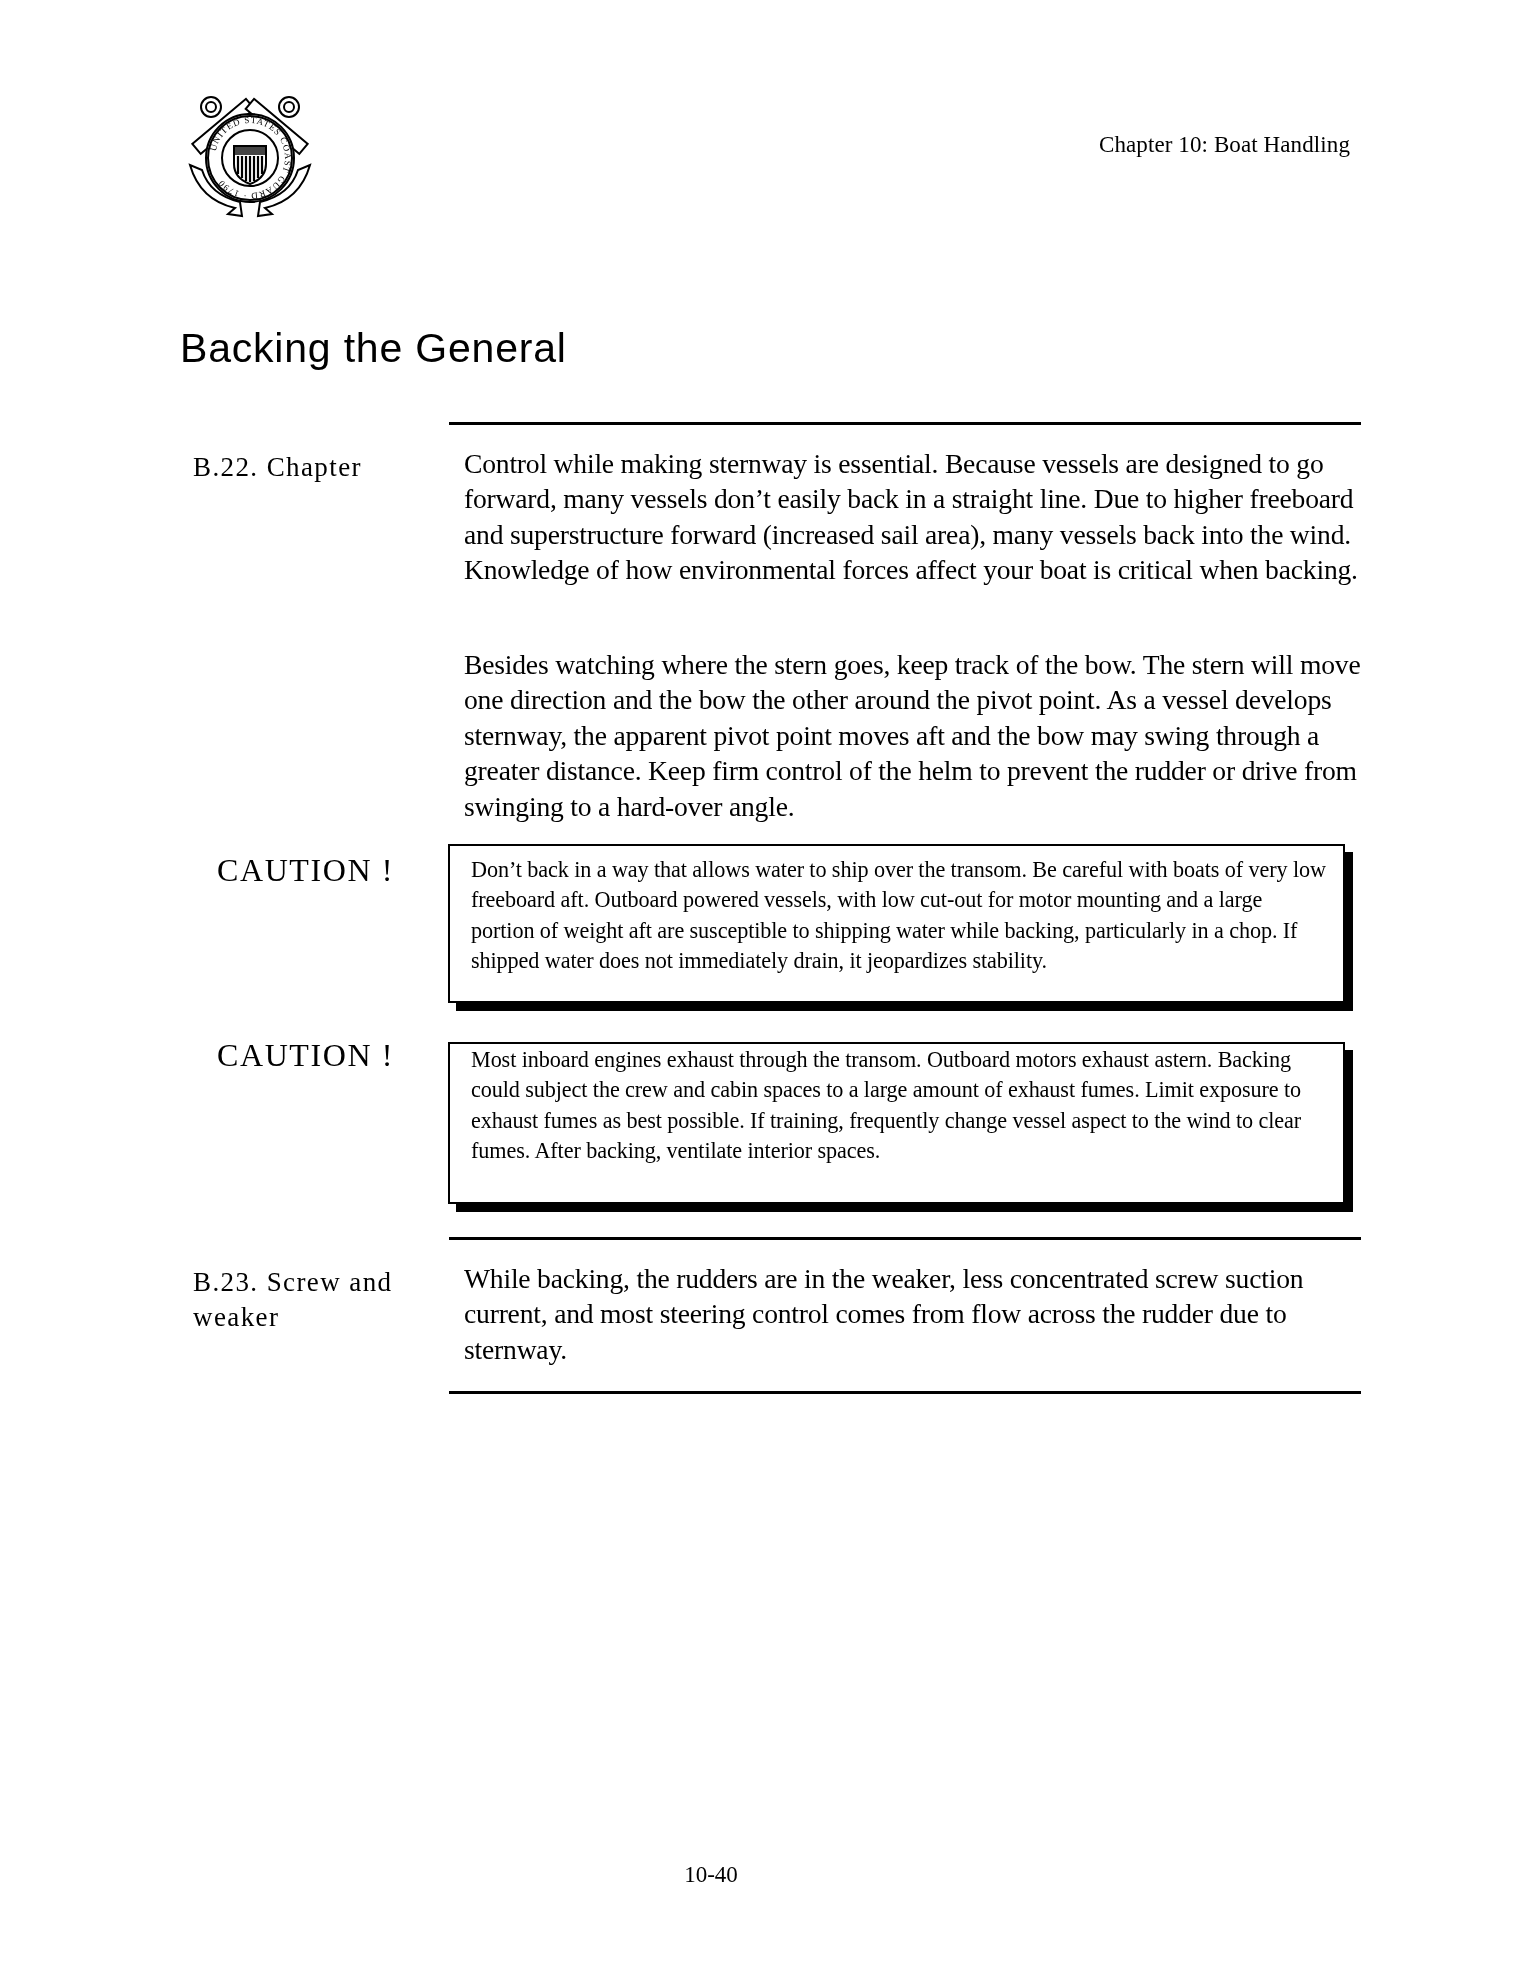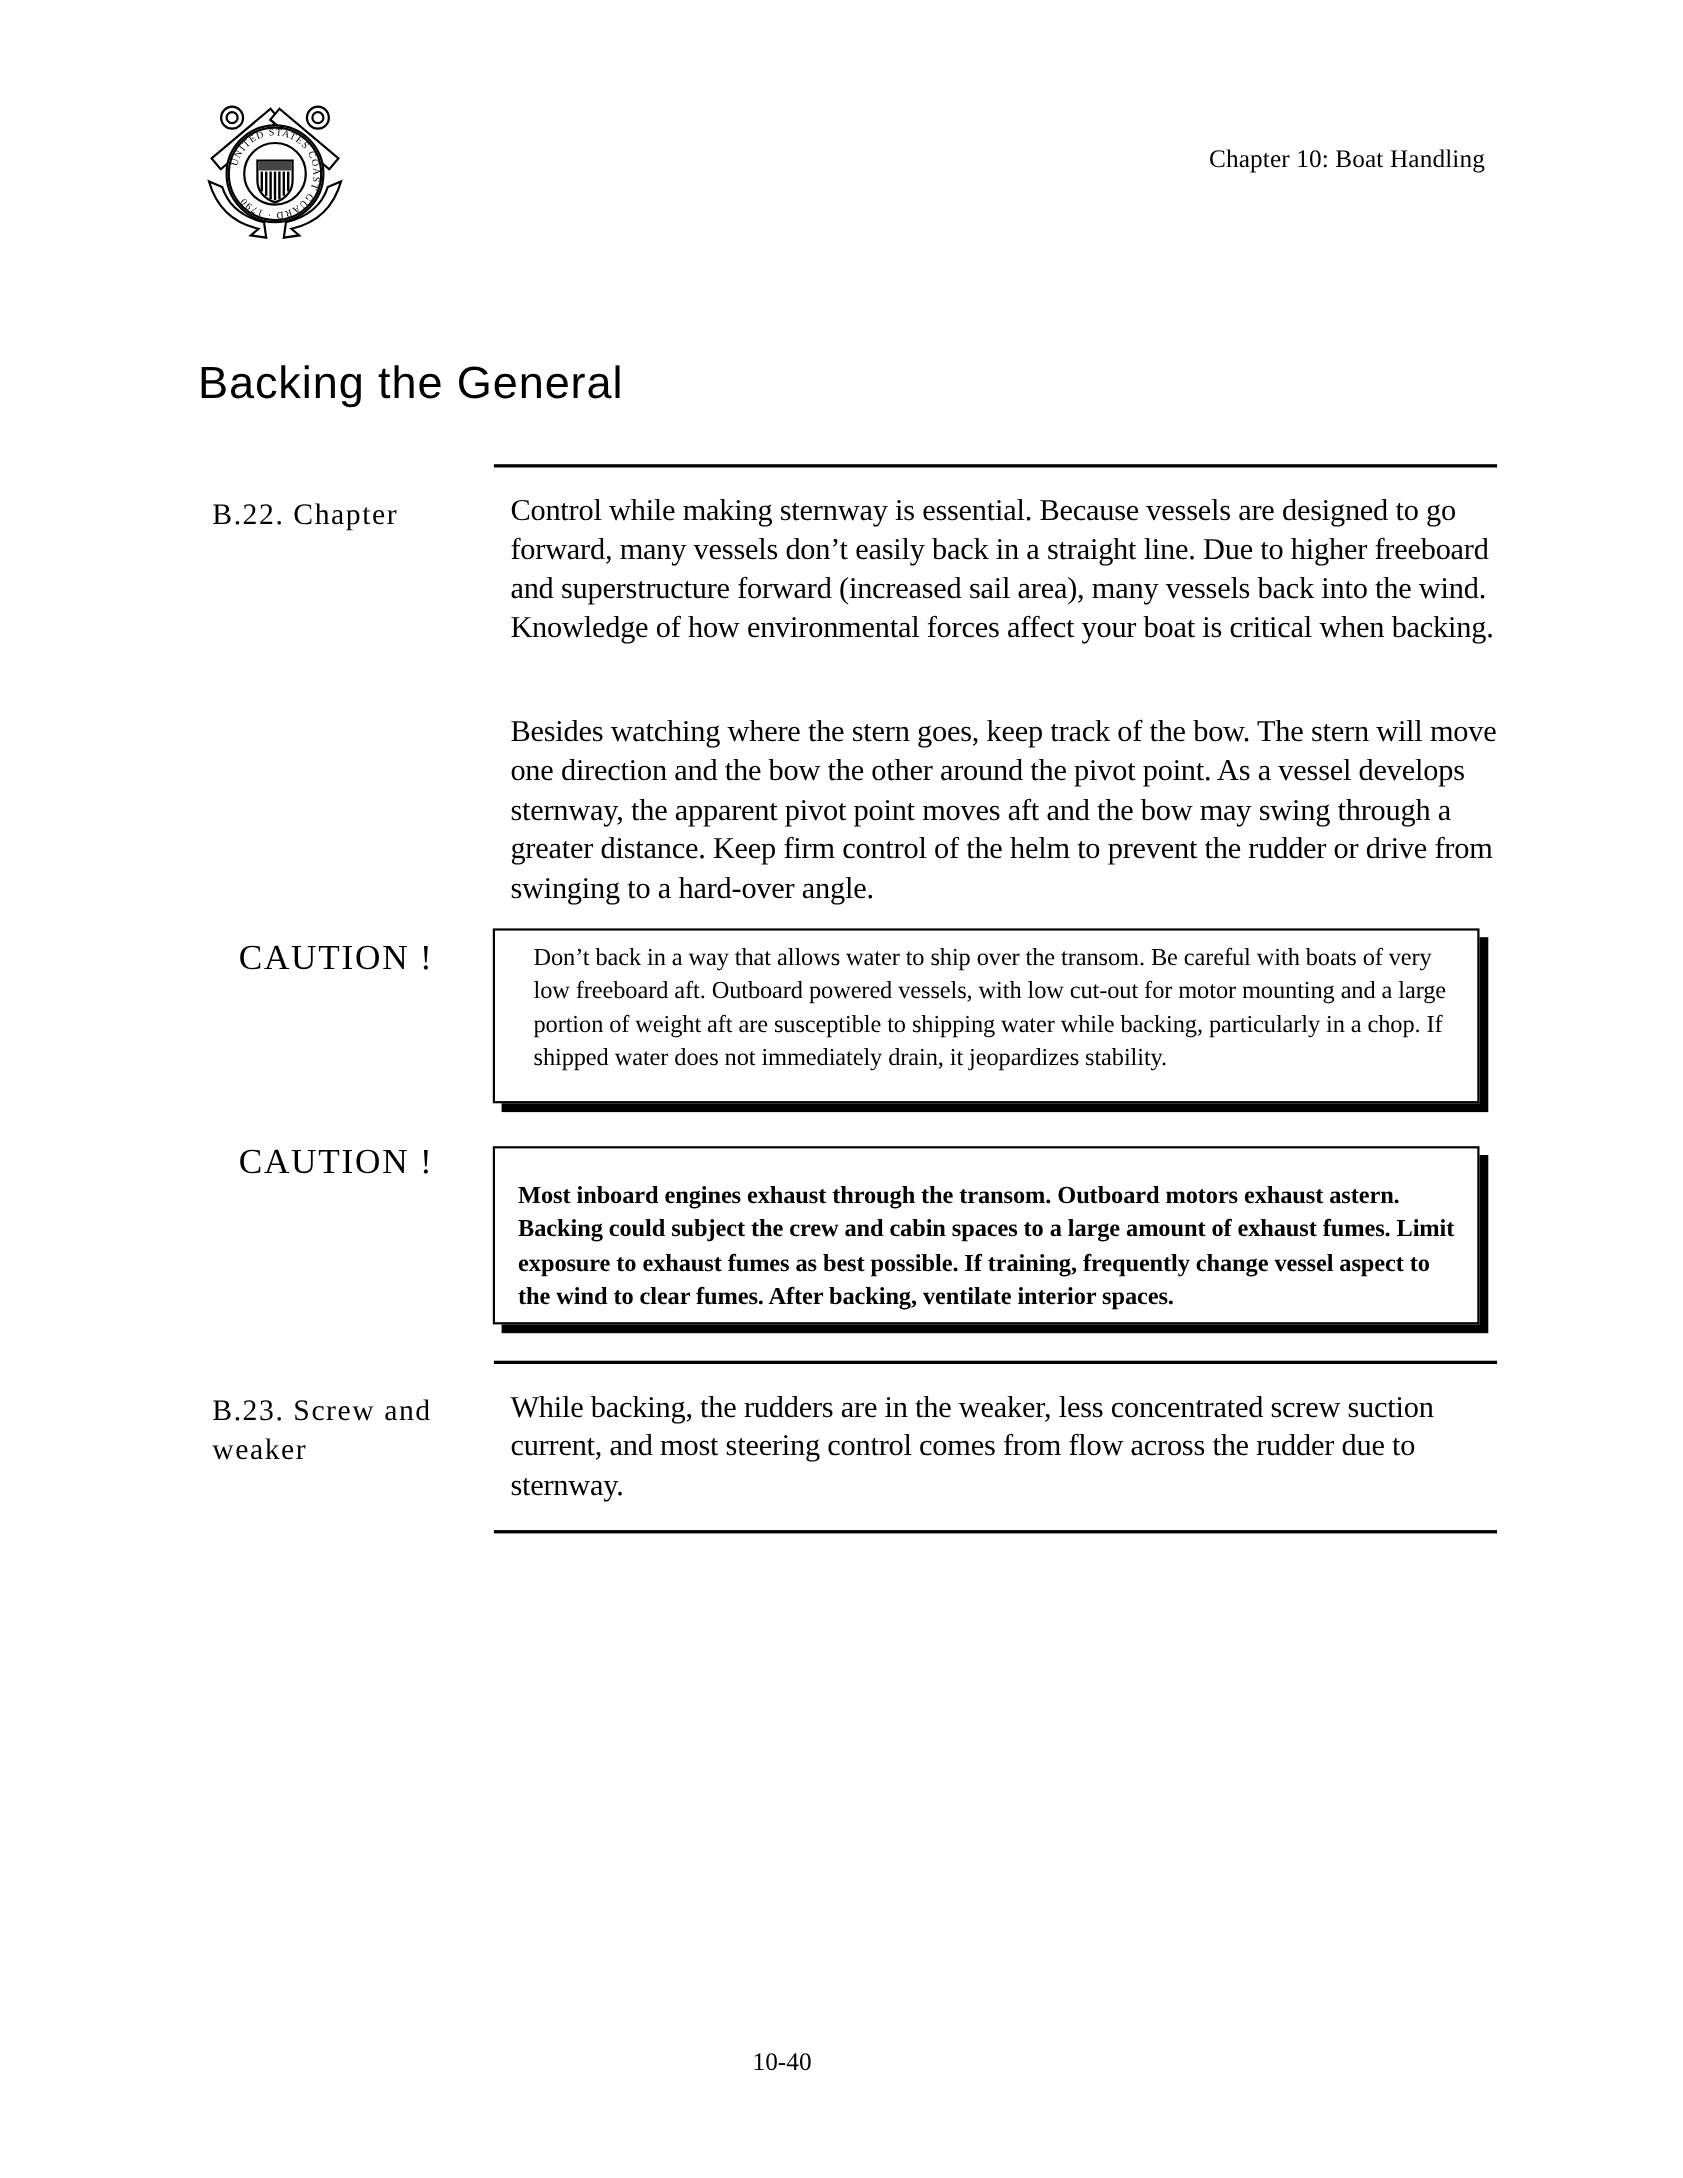--- a/index.html
+++ b/index.html
@@ -79,27 +79,27 @@
 <div class="rule" style="top:422px;"></div>
 
 <div class="sec-label serif" style="top:450px;">
   <div>B.22.  Chapter</div>
 </div>
 
 <p class="body-text serif" style="top:446px;">Control while making sternway is essential. Because vessels are designed to go forward, many vessels don’t easily back in a straight line. Due to higher freeboard and superstructure forward (increased sail area), many vessels back into the wind. Knowledge of how environmental forces affect your boat is critical when backing.</p>
 <p class="body-text serif" style="top:647px;">Besides watching where the stern goes, keep track of the bow. The stern will move one direction and the bow the other around the pivot point. As a vessel develops sternway, the apparent pivot point moves aft and the bow may swing through a greater distance. Keep firm control of the helm to prevent the rudder or drive from swinging to a hard-over angle.</p>
 
 <div class="caution-label serif" style="top:852px;">CAUTION !</div>
-<div class="caution-box" style="top:844px; height:159px;padding-left:14px;">
+<div class="caution-box" style="top:844px; height:159px;">
   <p class="caution-text serif">Don’t back in a way that allows water to ship over the transom. Be careful with boats of very low freeboard aft. Outboard powered vessels, with low cut-out for motor mounting and a large portion of weight aft are susceptible to shipping water while backing, particularly in a chop. If shipped water does not immediately drain, it jeopardizes stability.</p>
 </div>
 
 <div class="caution-label serif" style="top:1037px;">CAUTION !</div>
 <div class="caution-box" style="top:1042px; height:162px;">
-  <p class="caution-text serif" style="padding-top:28px;font-weight:bold;">Most inboard engines exhaust through the transom. Outboard motors exhaust astern. Backing could subject the crew and cabin spaces to a large amount of exhaust fumes. Limit exposure to exhaust fumes as best possible. If training, frequently change vessel aspect to the wind to clear fumes. After backing, ventilate interior spaces.</p>
+  <p class="caution-text serif" style="padding-top:1px;">Most inboard engines exhaust through the transom. Outboard motors exhaust astern. Backing could subject the crew and cabin spaces to a large amount of exhaust fumes. Limit exposure to exhaust fumes as best possible. If training, frequently change vessel aspect to the wind to clear fumes. After backing, ventilate interior spaces.</p>
 </div>
 
 <div class="rule" style="top:1237px;"></div>
 
 <div class="sec-label serif" style="top:1265px;">
   <div>B.23.  Screw and</div>
   <div>weaker</div>
 </div>
 
 <p class="body-text serif" style="top:1261px;">While backing, the rudders are in the weaker, less concentrated screw suction current, and most steering control comes from flow across the rudder due to sternway.</p>

